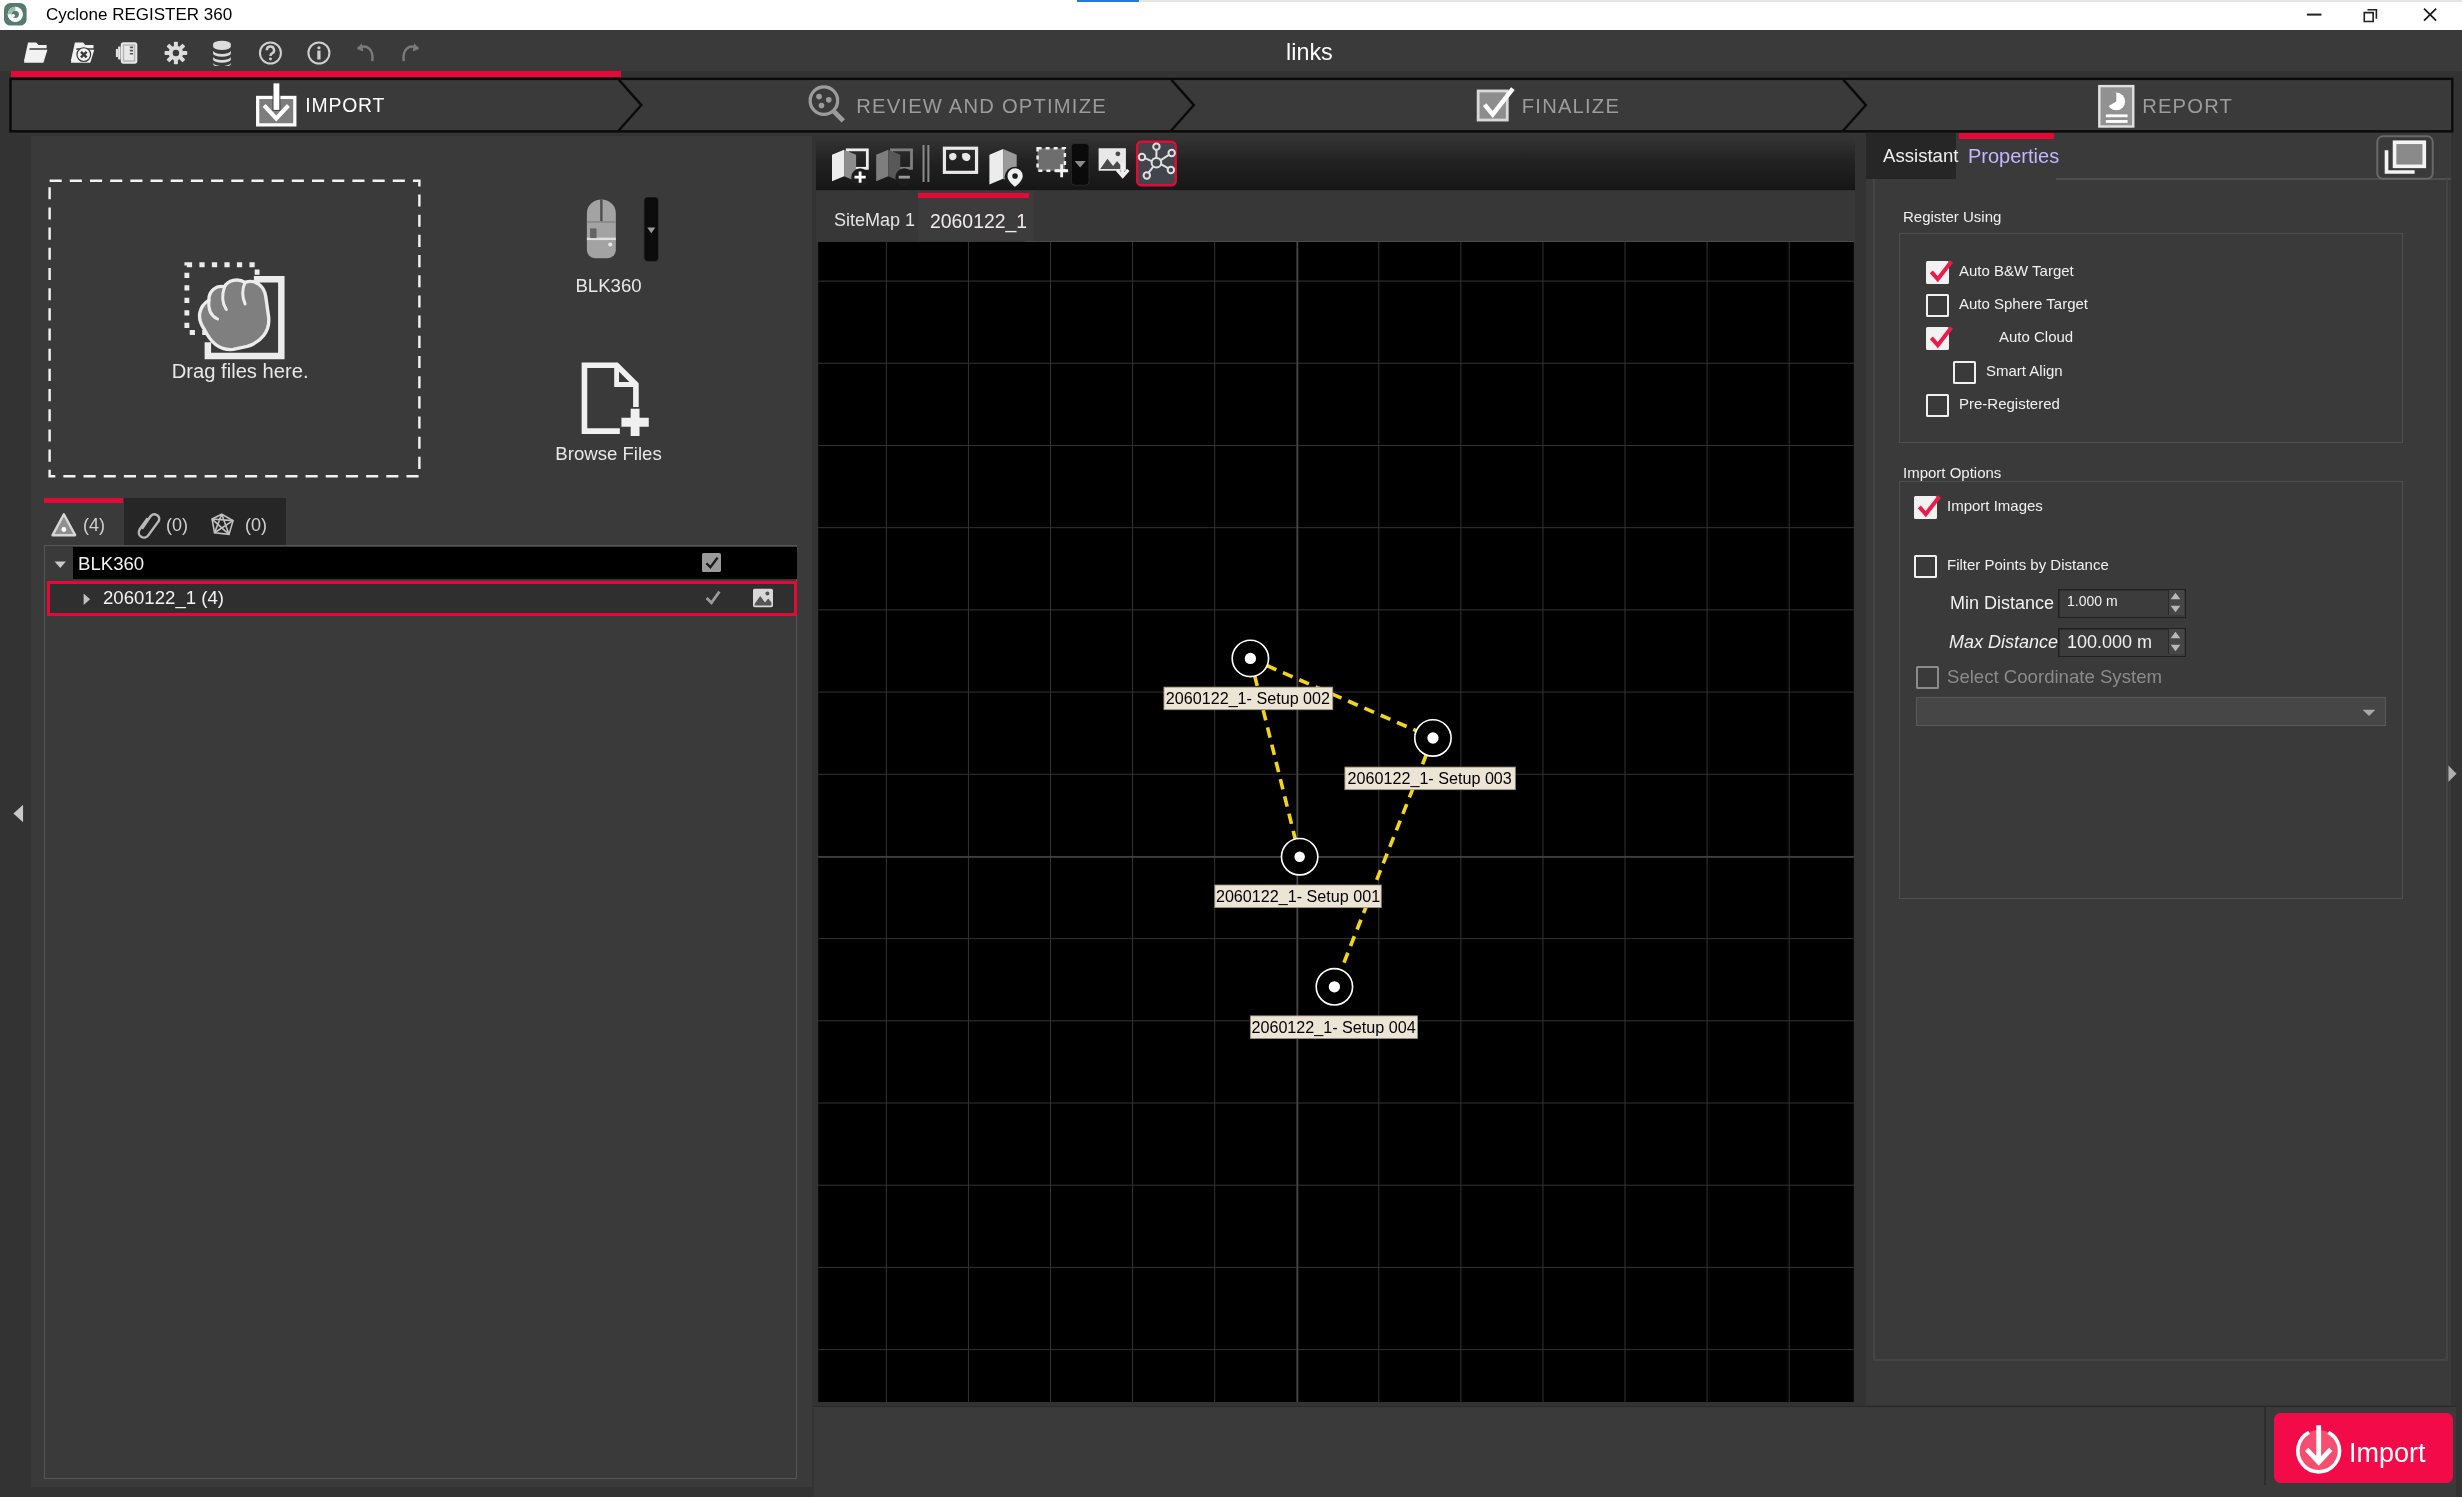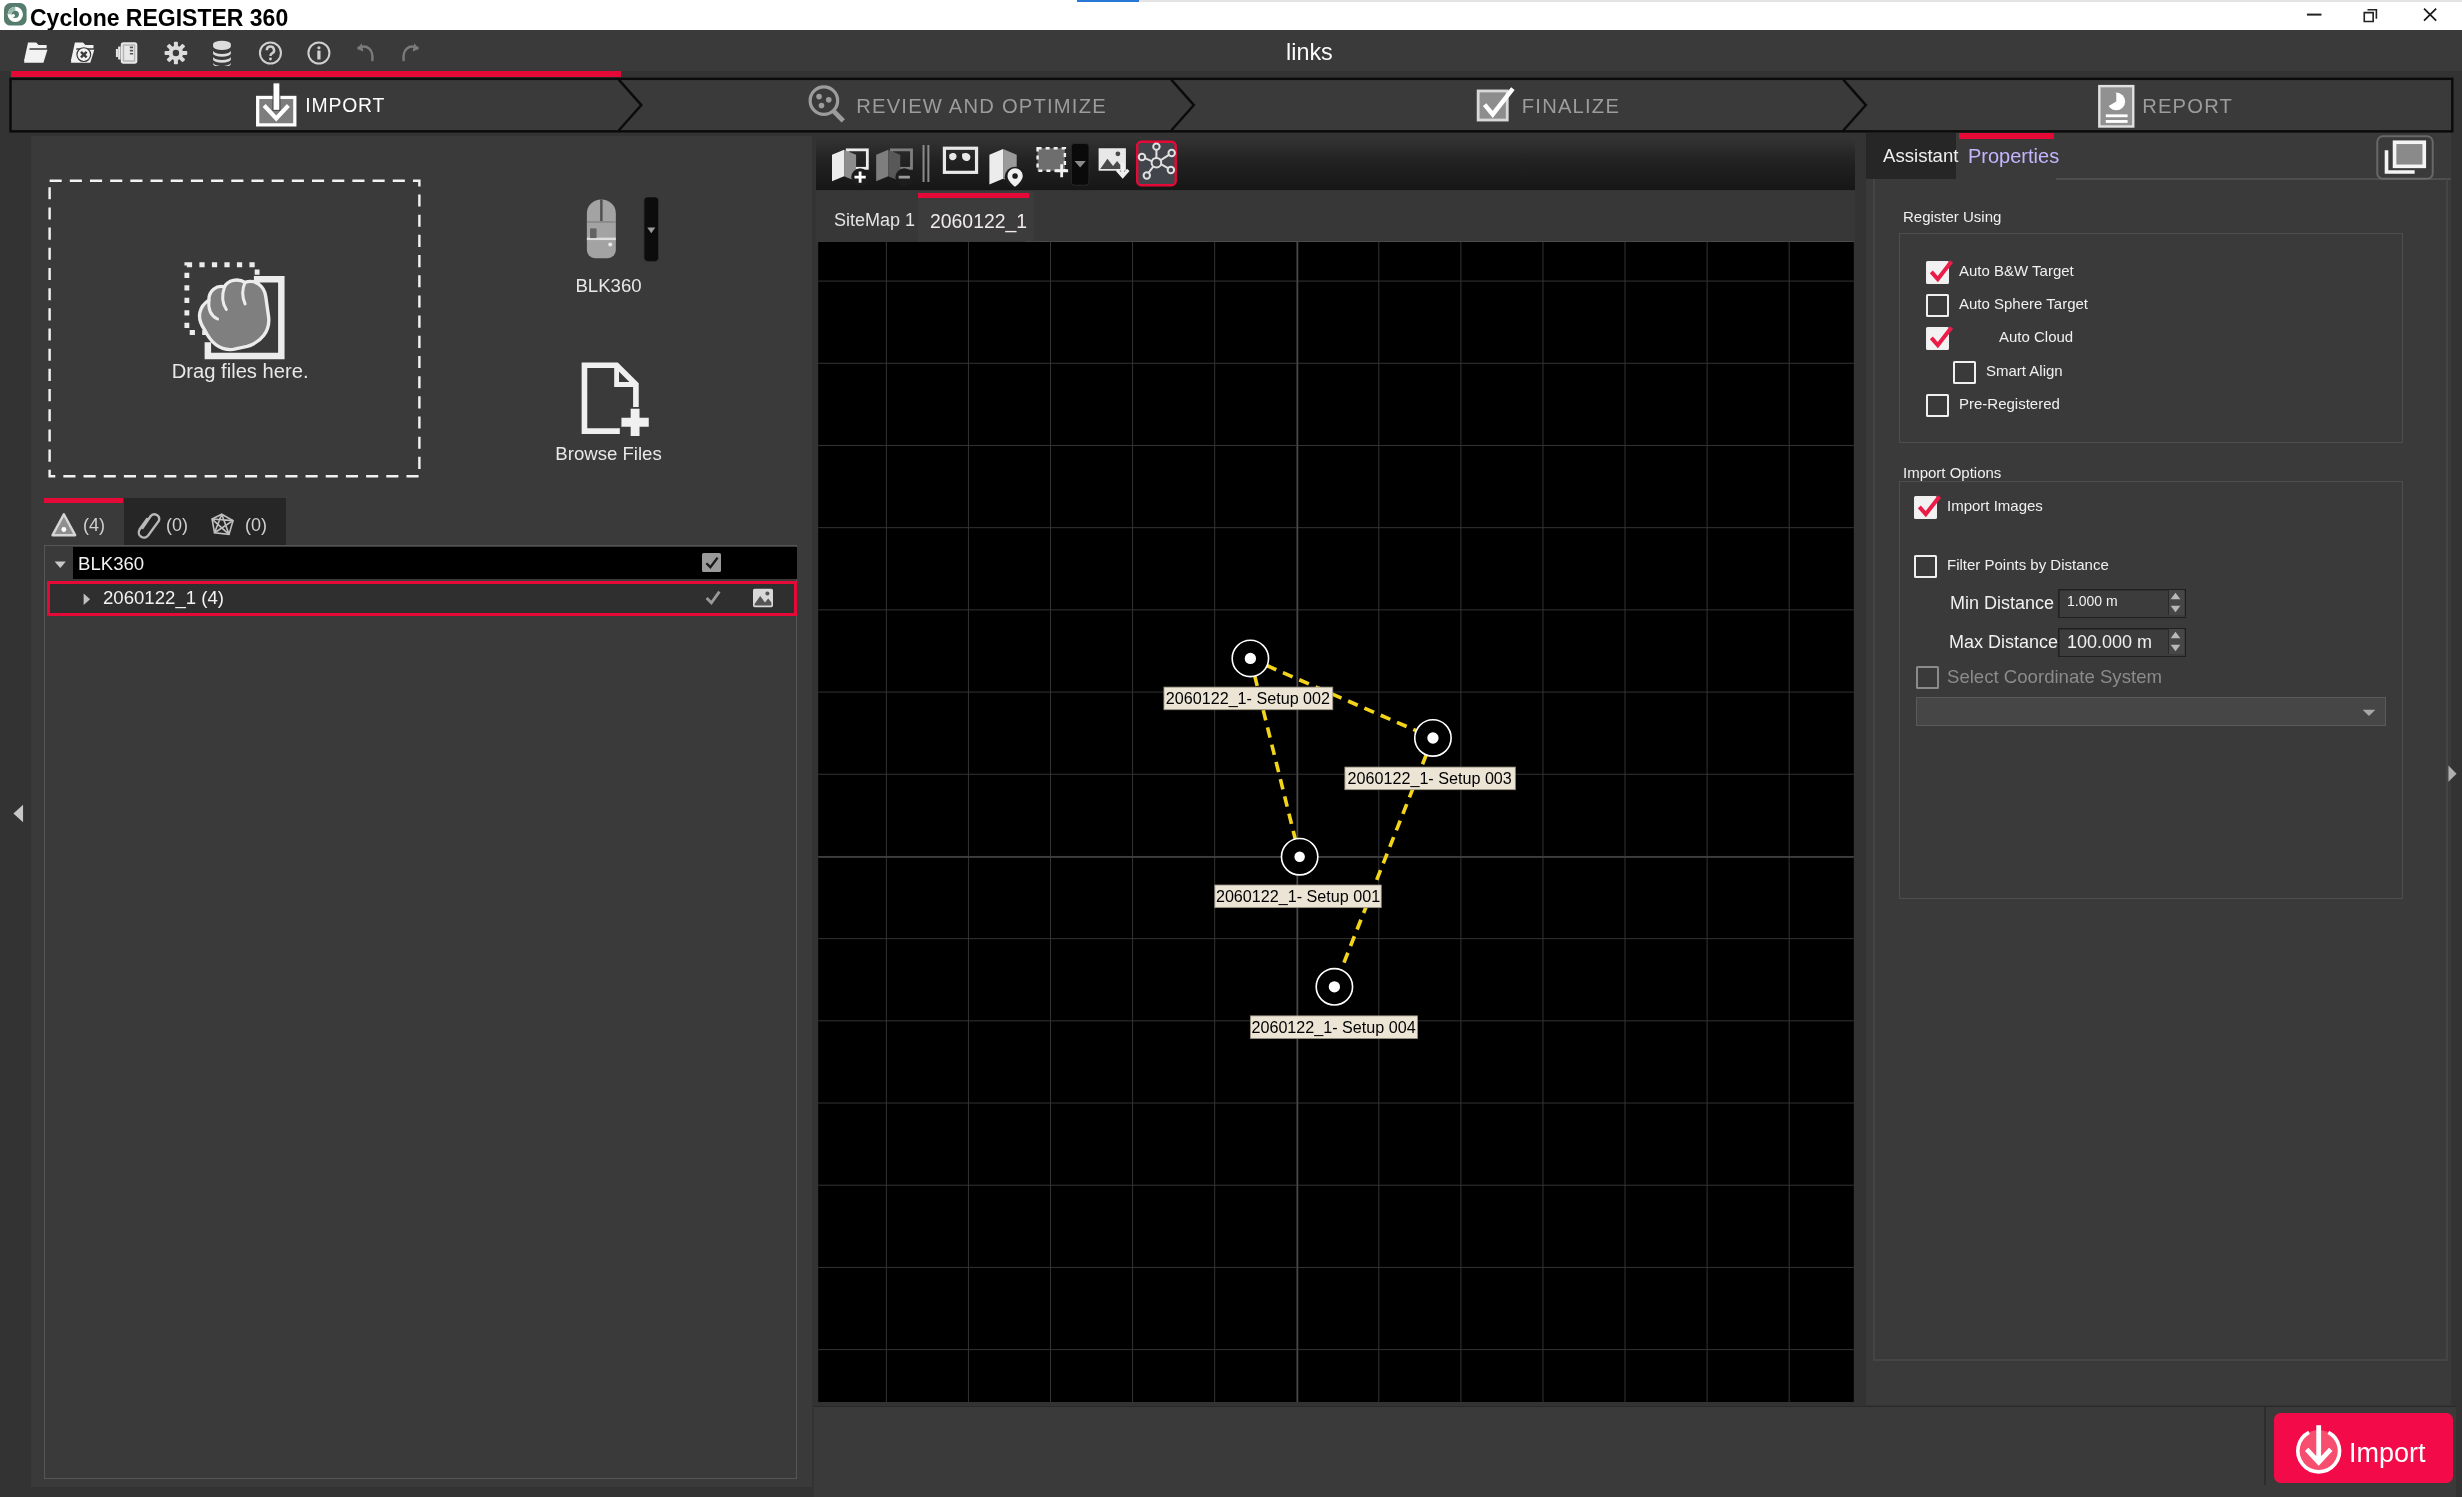--- a/index.html
+++ b/index.html
@@ -19,21 +19,21 @@
 <div class="a" style="left:1077px;top:0;width:62px;height:2.4px;background:#2878d8;"></div>
 <div class="a" style="left:1139px;top:0;width:1323px;height:1.6px;background:#e4e4e4;"></div>
 
 <svg class="a" style="left:4px;top:3.2px" width="22.6" height="22.6" viewBox="0 0 28 28">
  <rect x="0" y="0" width="28" height="28" rx="8" fill="#567c6e"></rect>
  <circle cx="14" cy="14" r="9.5" fill="#ffffff"></circle>
  <circle cx="14" cy="14" r="4.5" fill="#567c6e"></circle>
  <circle cx="11.5" cy="15.5" r="2" fill="#ffffff"></circle>
  <path d="M14 4.5 A9.5 9.5 0 0 0 4.5 14 L9.5 14 A4.5 4.5 0 0 1 14 9.5 Z" fill="#9dbaae"></path>
 </svg>
-<div class="a" style="left:30px;top:4.8px;font-size:23px;color:#000;font-weight:bold;">Cyclone REGISTER 360</div>
+<div class="a" style="left:46px;top:4.8px;font-size:17px;color:#000;">Cyclone REGISTER 360</div>
 
 <svg class="a" style="left:2294px;top:0" width="168" height="30" viewBox="0 0 208 37">
  <path d="M16 18 H34" stroke="#222" stroke-width="2.5" fill="none"></path>
  <path d="M91 12 h11 v11 M87 15.5 h11 v11 h-11 Z" stroke="#222" stroke-width="2" fill="none"></path>
  <path d="M161 10.5 L176 25.5 M176 10.5 L161 25.5" stroke="#1a1a1a" stroke-width="2.2" fill="none"></path>
 </svg>
 
 <div class="a" id="toolbar" style="left:0;top:30px;width:2462px;height:41px;background:#3a3a3a;"></div>
 <div class="a" style="left:1286px;top:39px;font-size:23.4px;color:#fafafa;">links</div>
 <svg class="a" style="left:24px;top:40px" width="404" height="26" viewBox="0 0 500 32">
@@ -377,21 +377,21 @@
 <div class="cb" style="left:1914px;top:555px;"></div>
 <div class="a lbl" style="left:1947px;top:556px;">Filter Points by Distance</div>
 <div class="a lbl" style="left:1950px;top:593px;font-size:18px;">Min Distance</div>
 <div class="inp" style="left:2058px;top:589px;width:126px;height:27px;"></div>
 <div class="a lbl" style="left:2067px;top:593px;font-size:14px;">1.000 m</div>
 <div class="a" style="left:2168px;top:590px;width:14.5px;height:25px;background:#464646;border-left:0.8px solid #2a2a2a;"></div>
 <svg class="a" style="left:2169px;top:592px" width="13" height="21" viewBox="0 0 16 26">
     <path d="M8 1 L14 9 H2 Z" fill="#b8b8b8"></path>
     <path d="M8 25 L2 17 H14 Z" fill="#b8b8b8"></path>
   </svg>
-<div class="a lbl" style="left:1949px;top:632px;font-size:18px;">Max Distance</div>
+<div class="a lbl" style="left:1949px;top:632px;font-size:18px;font-style:italic;">Max Distance</div>
 <div class="inp" style="left:2058px;top:628px;width:126px;height:27px;"></div>
 <div class="a lbl" style="left:2067px;top:632px;font-size:18px;">100.000 m</div>
 <div class="a" style="left:2168px;top:629px;width:14.5px;height:25px;background:#464646;border-left:0.8px solid #2a2a2a;"></div>
 <svg class="a" style="left:2169px;top:631px" width="13" height="21" viewBox="0 0 16 26">
     <path d="M8 1 L14 9 H2 Z" fill="#b8b8b8"></path>
     <path d="M8 25 L2 17 H14 Z" fill="#b8b8b8"></path>
   </svg>
 <div class="cb" style="left:1916px;top:666px;border-color:#8b8b8b;"></div>
 <div class="a glbl" style="left:1947px;top:666px;">Select Coordinate System</div>
 <div class="a" style="left:1916px;top:697px;width:470px;height:29px;background:#464646;border:0.8px solid #5a5a5a;box-sizing:border-box;"></div>

